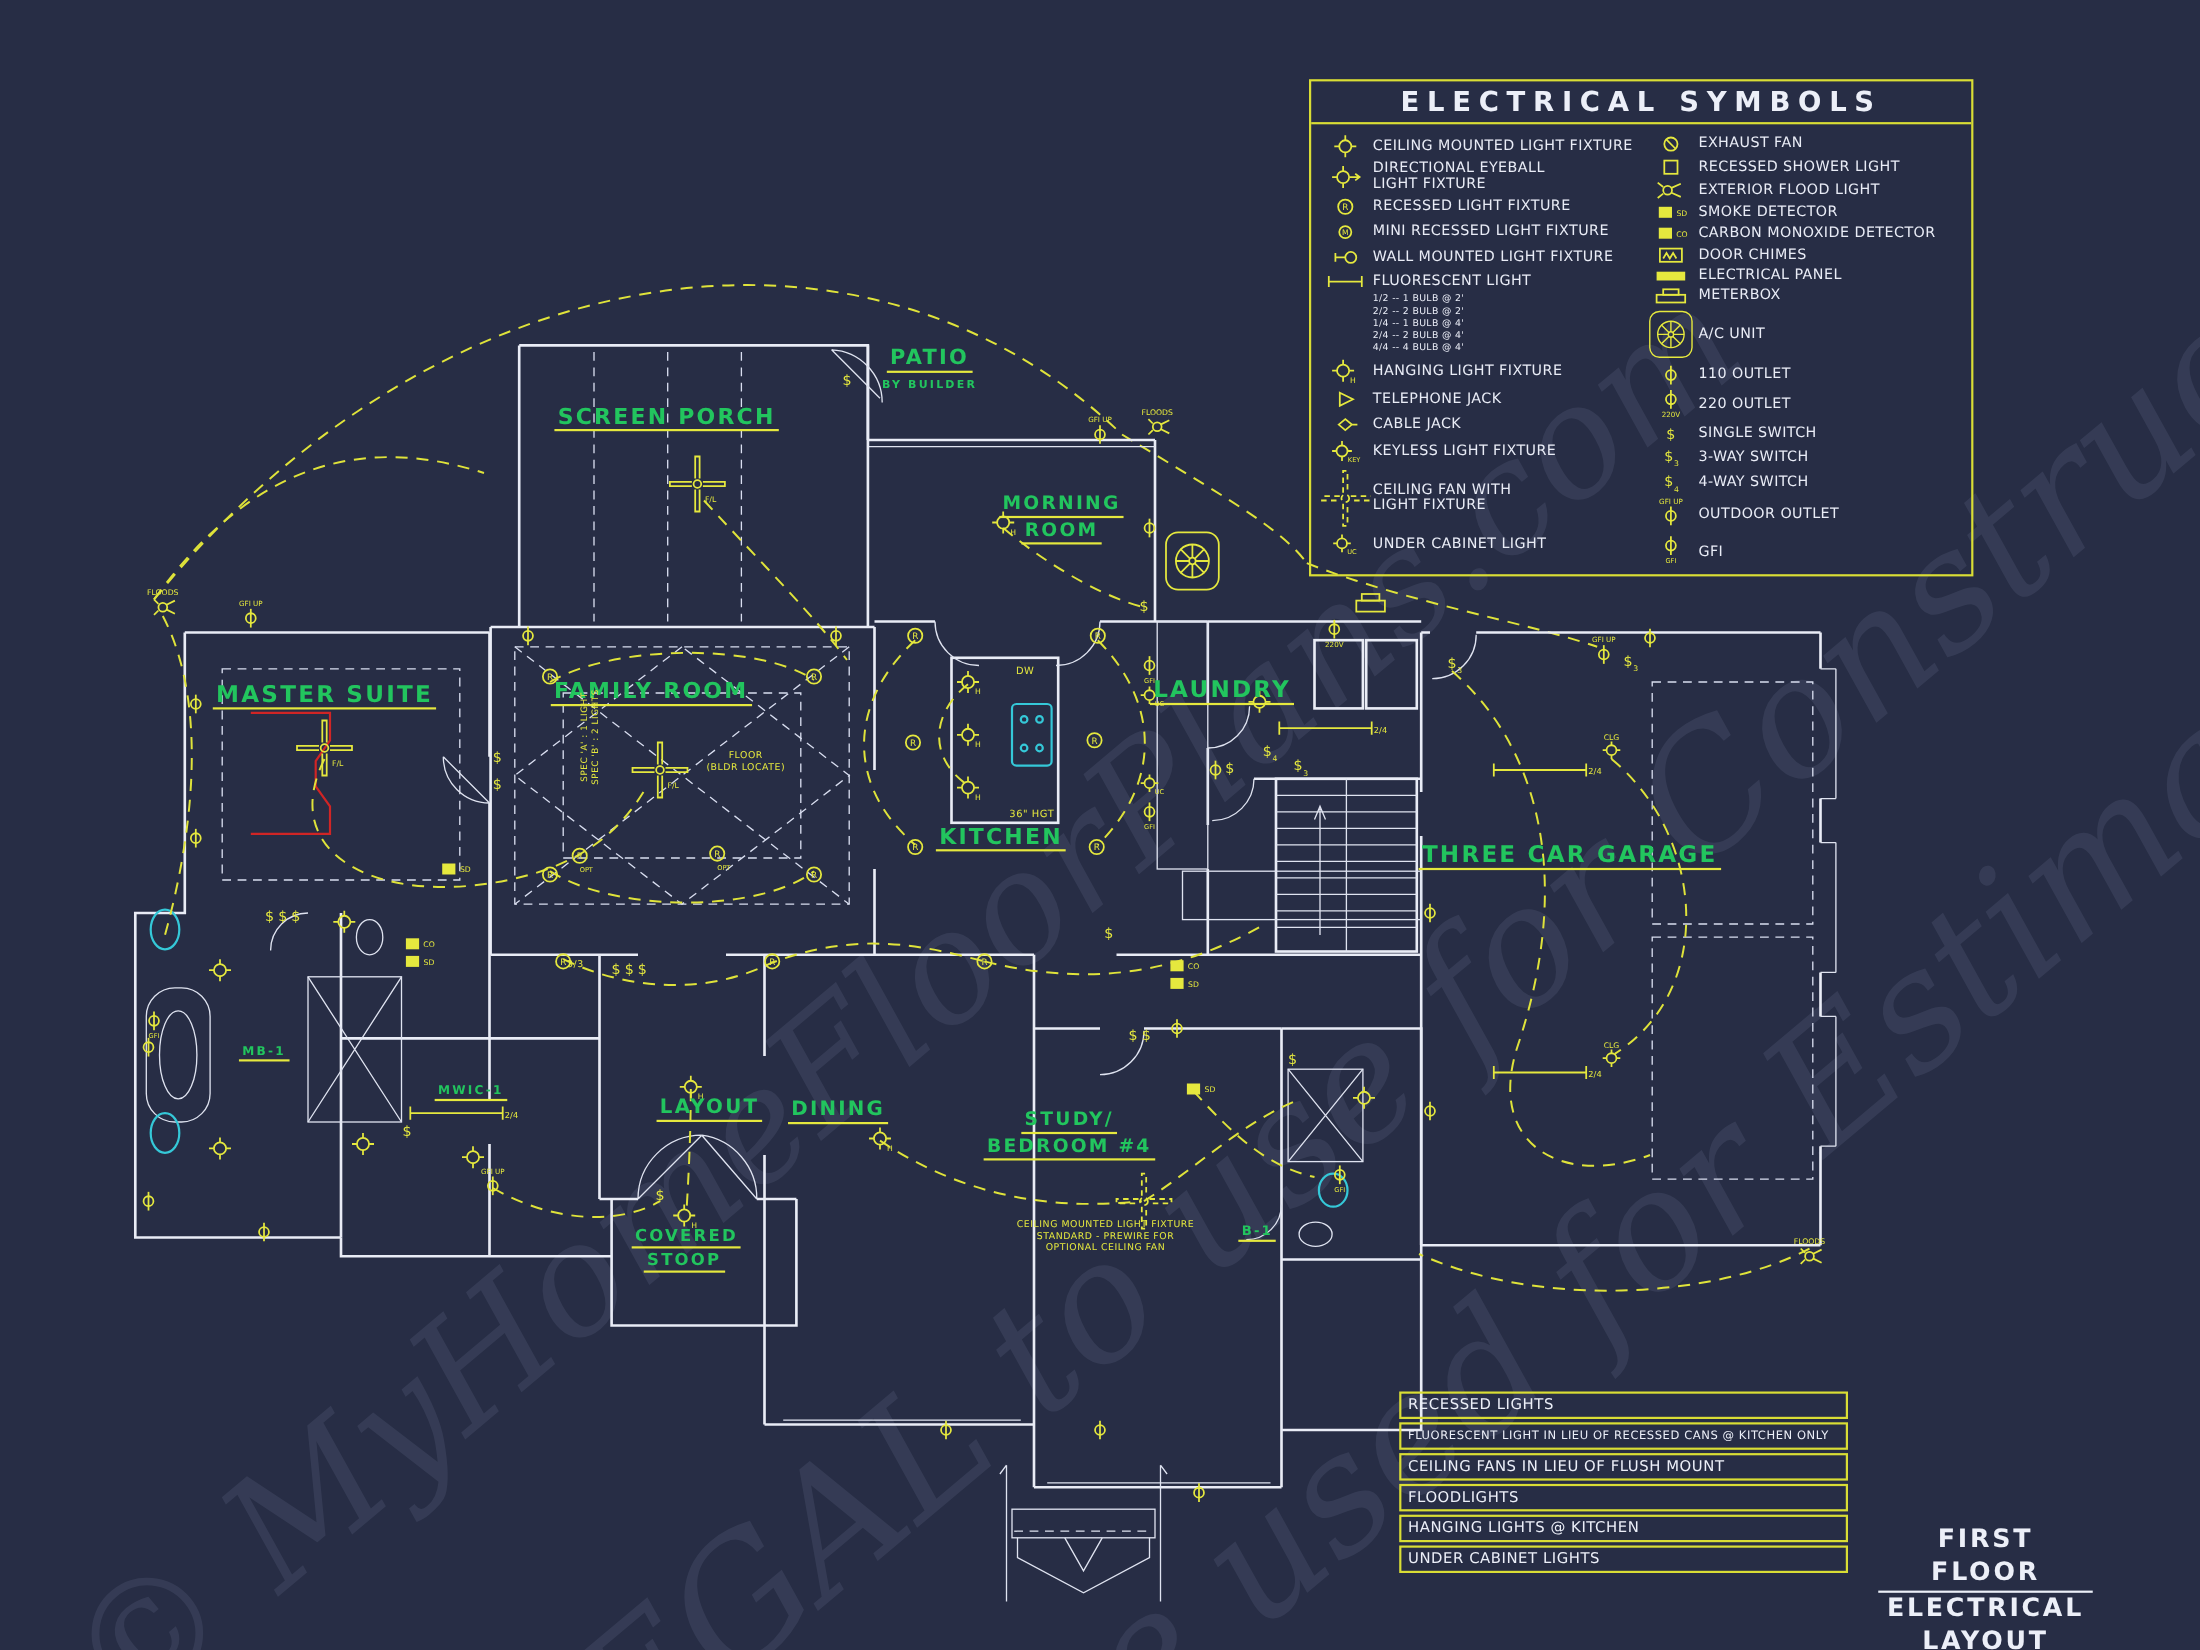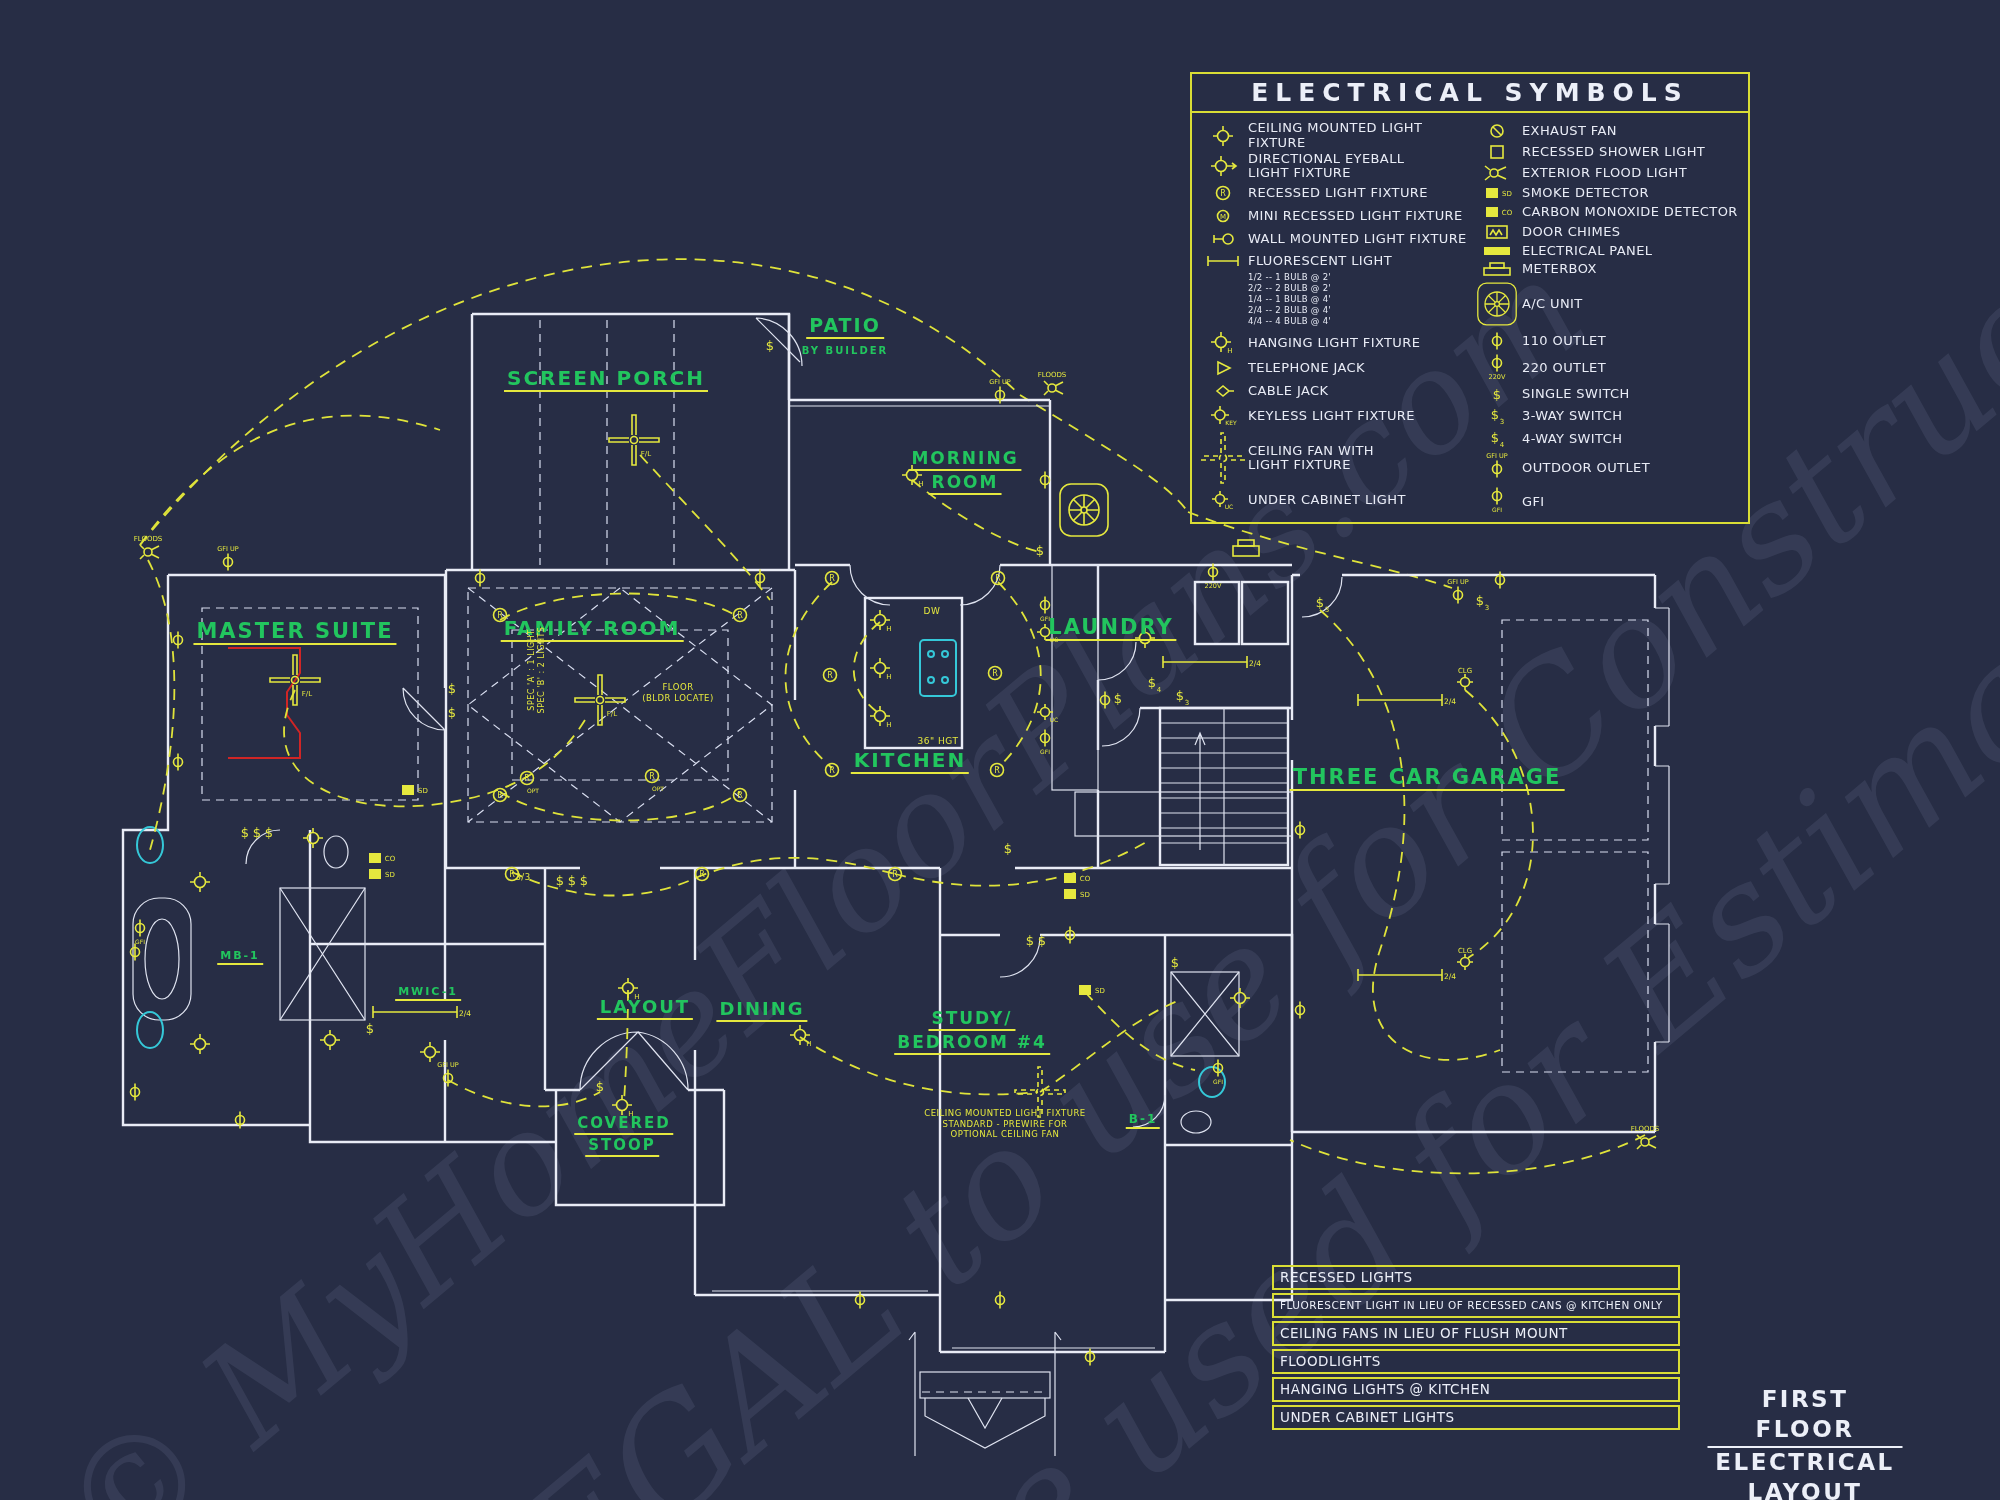--- a/index.html
+++ b/index.html
@@ -18,21 +18,21 @@
   .symtext{fill:#e5e83e;stroke:none;font-family:"DejaVu Sans",sans-serif;text-anchor:middle;}
   .cyan{stroke:#35c8d8;stroke-width:2;fill:none;}
   .red{stroke:#d02525;stroke-width:2;fill:none;}
   
   .lbl{position:absolute;color:#22c55e;font-weight:bold;letter-spacing:2px;white-space:nowrap;
        transform:translateX(-50%);border-bottom:2px solid #e5e83e;padding:0 3px 1px;line-height:1.05;}
   .nol{border-bottom:none;text-align:center;}
   .ann{position:absolute;color:#e5e83e;font-size:9px;letter-spacing:.5px;white-space:pre-line;
        transform:translateX(-50%);text-align:center;line-height:1.25;}
   
-  .legend{position:absolute;left:1190px;top:72px;width:560px;height:452px;
+  .legend{position:absolute;left:1190px;top:72px;width:604px;height:452px;
           border:2px solid #d9dd35;box-sizing:border-box;}
   .legend-title{height:37px;border-bottom:2px solid #d9dd35;color:#eceff8;font-size:25px;
           letter-spacing:7px;text-align:center;line-height:37px;font-weight:bold;}
   .legend-body{display:flex;padding:8px 2px 0 6px;}
   .lcol{flex:1;}
   .lrow{display:flex;align-items:center;margin-bottom:1px;}
   .licon{width:50px;flex:none;display:flex;justify-content:center;}
   .llab{color:#e9ecf6;font-size:13px;letter-spacing:.4px;white-space:pre-line;line-height:1.12;}
   .lnotes{color:#e9ecf6;font-size:8.5px;margin-left:50px;line-height:1.3;white-space:pre-line;
           letter-spacing:.3px;margin-bottom:3px;}

